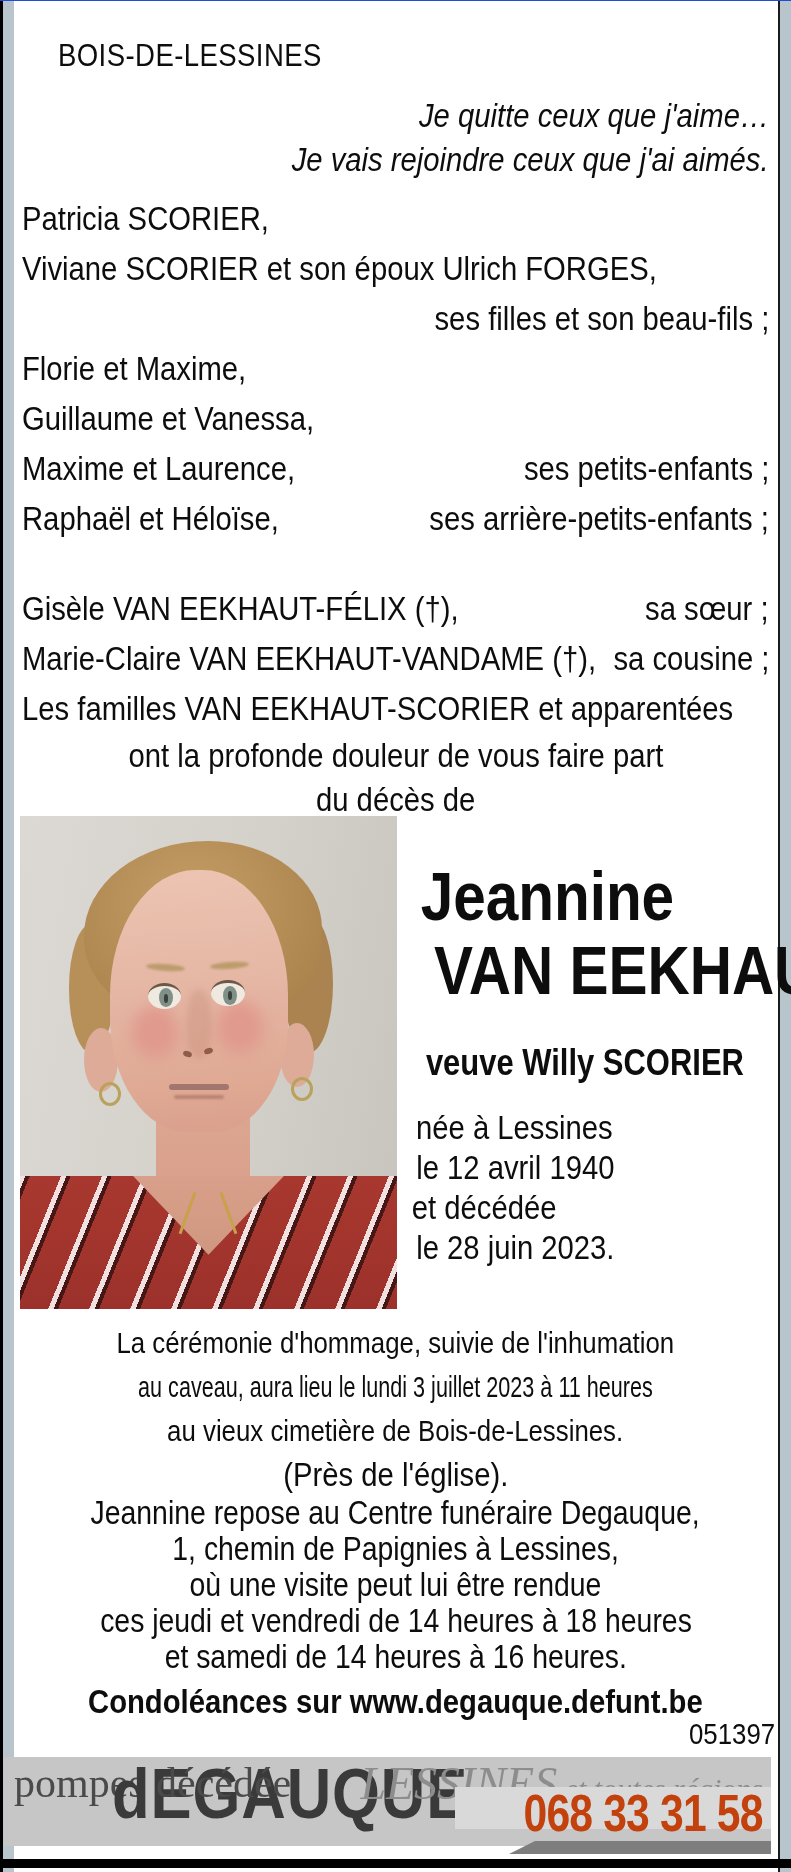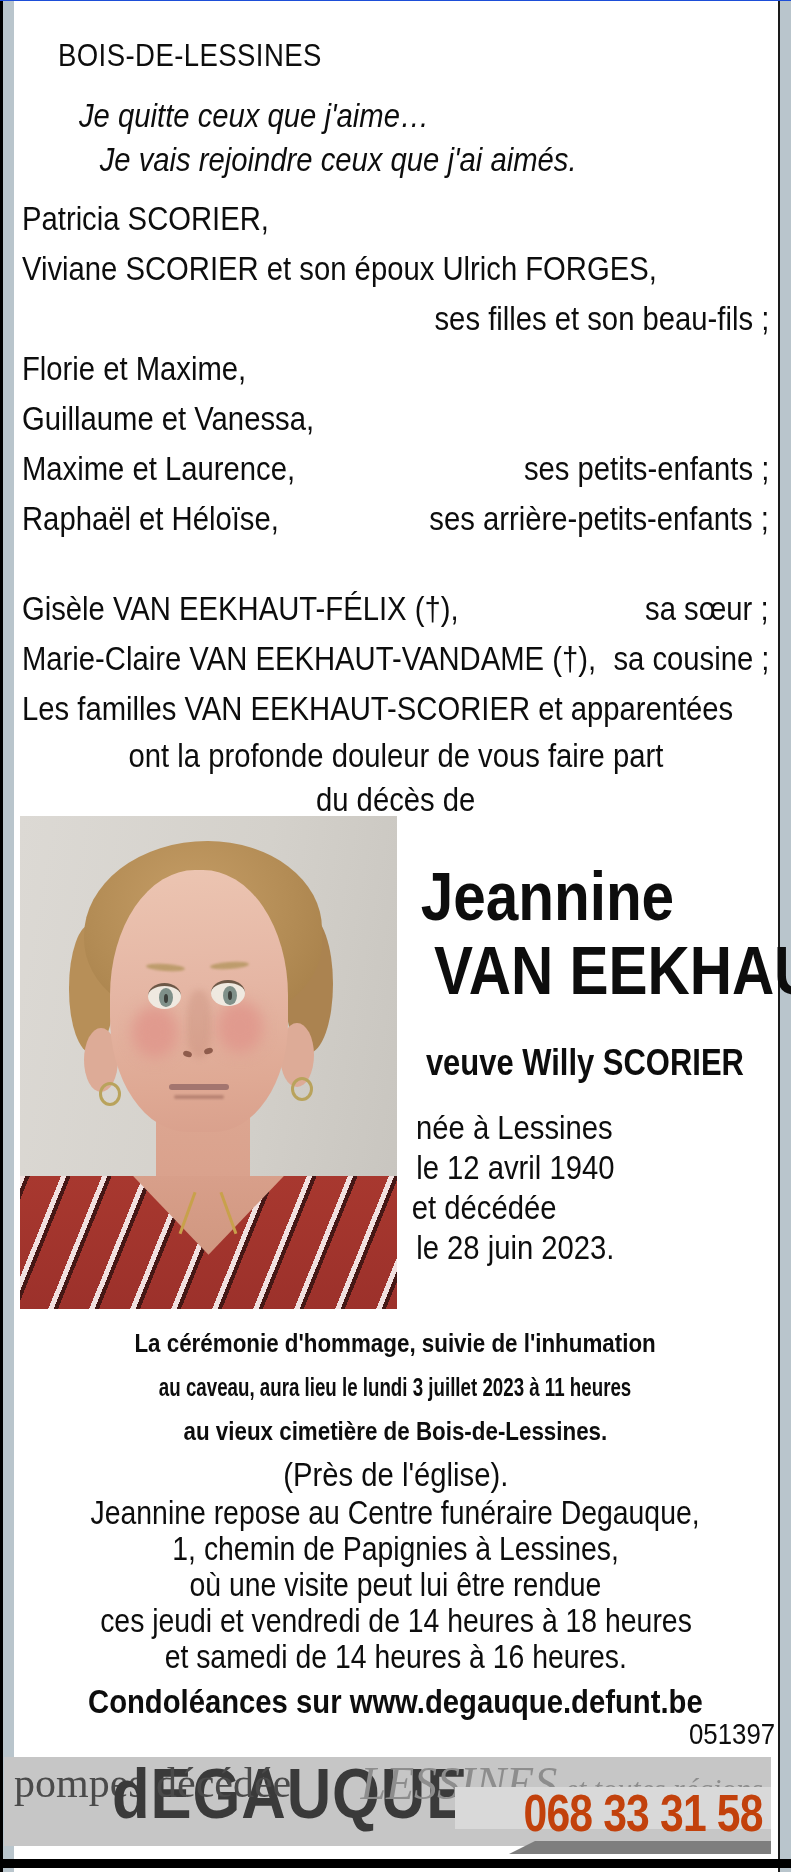--- a/index.html
+++ b/index.html
@@ -17,21 +17,21 @@
   .strip-right{position:absolute;right:0;top:0;bottom:0;width:13px;background:#b9c5cc;border-left:2px solid #1a1a1a;box-sizing:border-box;}
   .bottom-band{position:absolute;left:0;right:0;top:1858px;height:9px;background:#000;}
 
   
   .cl{display:inline-block;white-space:nowrap;transform:scaleX(.86);transform-origin:0 50%;}
   .cr{display:inline-block;white-space:nowrap;transform:scaleX(.86);transform-origin:100% 50%;}
   .cc{display:inline-block;white-space:nowrap;transform:scaleX(.86);transform-origin:50% 50%;}
   .cc72{display:inline-block;white-space:nowrap;transform:scaleX(.72);transform-origin:50% 50%;}
 
   .town{position:absolute;left:58px;top:36px;font-size:32px;letter-spacing:.5px;}
-  .quote{position:absolute;left:22px;right:22px;top:92px;text-align:left;font-style:italic;font-size:34px;line-height:44px;}
+  .quote{position:absolute;left:22px;right:22px;top:92px;text-align:right;font-style:italic;font-size:34px;line-height:44px;}
 
   .family{position:absolute;left:22px;right:22px;top:192px;}
   .frow{position:relative;height:50px;line-height:50px;font-size:34px;}
   .frow .lt{position:absolute;left:0;top:0;white-space:nowrap;transform:scaleX(.86);transform-origin:0 50%;}
   .frow .rt{position:absolute;right:0;top:0;white-space:nowrap;transform:scaleX(.86);transform-origin:100% 50%;}
   .frow.gap{margin-top:40px;}
   .ann{height:44px;line-height:44px;font-size:34px;text-align:center;}
 
   .photo{position:absolute;left:20px;top:815px;width:377px;height:493px;overflow:hidden;
          background:linear-gradient(100deg,#dcd9d4 0%,#d4d1cb 55%,#c7c4be 100%);}
@@ -77,21 +77,21 @@
         clip-path:polygon(0 0,100% 0,50% 100%);}
   .chain-l{position:absolute;left:44%;top:76%;width:3px;height:9%;background:#c8a14b;transform:rotate(20deg);}
   .chain-r{position:absolute;left:55%;top:76%;width:3px;height:9%;background:#c8a14b;transform:rotate(-20deg);}
 
   .rightcol{position:absolute;left:400px;top:858px;width:373px;}
   .name{font-weight:bold;font-size:68px;line-height:74px;}
   .widow{margin-top:34px;font-weight:bold;font-size:36px;line-height:44px;}
   .bd{margin-top:22px;font-size:34px;line-height:40px;}
 
   .ceremony{position:absolute;left:22px;right:22px;top:1320px;text-align:center;}
-  .cerline{font-weight:bold;font-size:26px;line-height:44px;}
+  .cerline{font-weight:normal;font-size:30px;line-height:44px;}
   .cernote{font-size:34px;line-height:42px;}
   .repose{position:absolute;left:22px;right:22px;top:1494px;text-align:center;font-size:33px;line-height:36px;}
   .condol{position:absolute;left:22px;right:22px;top:1680px;text-align:center;font-weight:bold;font-size:34px;line-height:40px;}
   .refnum{position:absolute;right:16px;top:1716px;font-size:30px;}
 
   .banner{position:absolute;left:4px;right:20px;top:1756px;height:89px;background:#c6c6c6;text-decoration:underline;}
   .word-pompes{position:absolute;left:10px;top:2px;font-family:"Liberation Serif","DejaVu Serif",serif;font-size:42px;color:#4a4a4a;}
   .word-funebres{position:absolute;left:152px;top:2px;font-family:"Liberation Serif","DejaVu Serif",serif;font-size:42px;color:#4a4a4a;z-index:2;}
   .brand{position:absolute;left:108px;top:2px;font-size:70px;line-height:70px;font-weight:bold;color:#3a3a3a;letter-spacing:1px;transform:scaleX(.88);transform-origin:0 50%;z-index:1;}
   .region{position:absolute;right:8px;top:0px;white-space:nowrap;font-family:"Liberation Serif","DejaVu Serif",serif;font-style:italic;color:#8d8d8d;z-index:1;}

